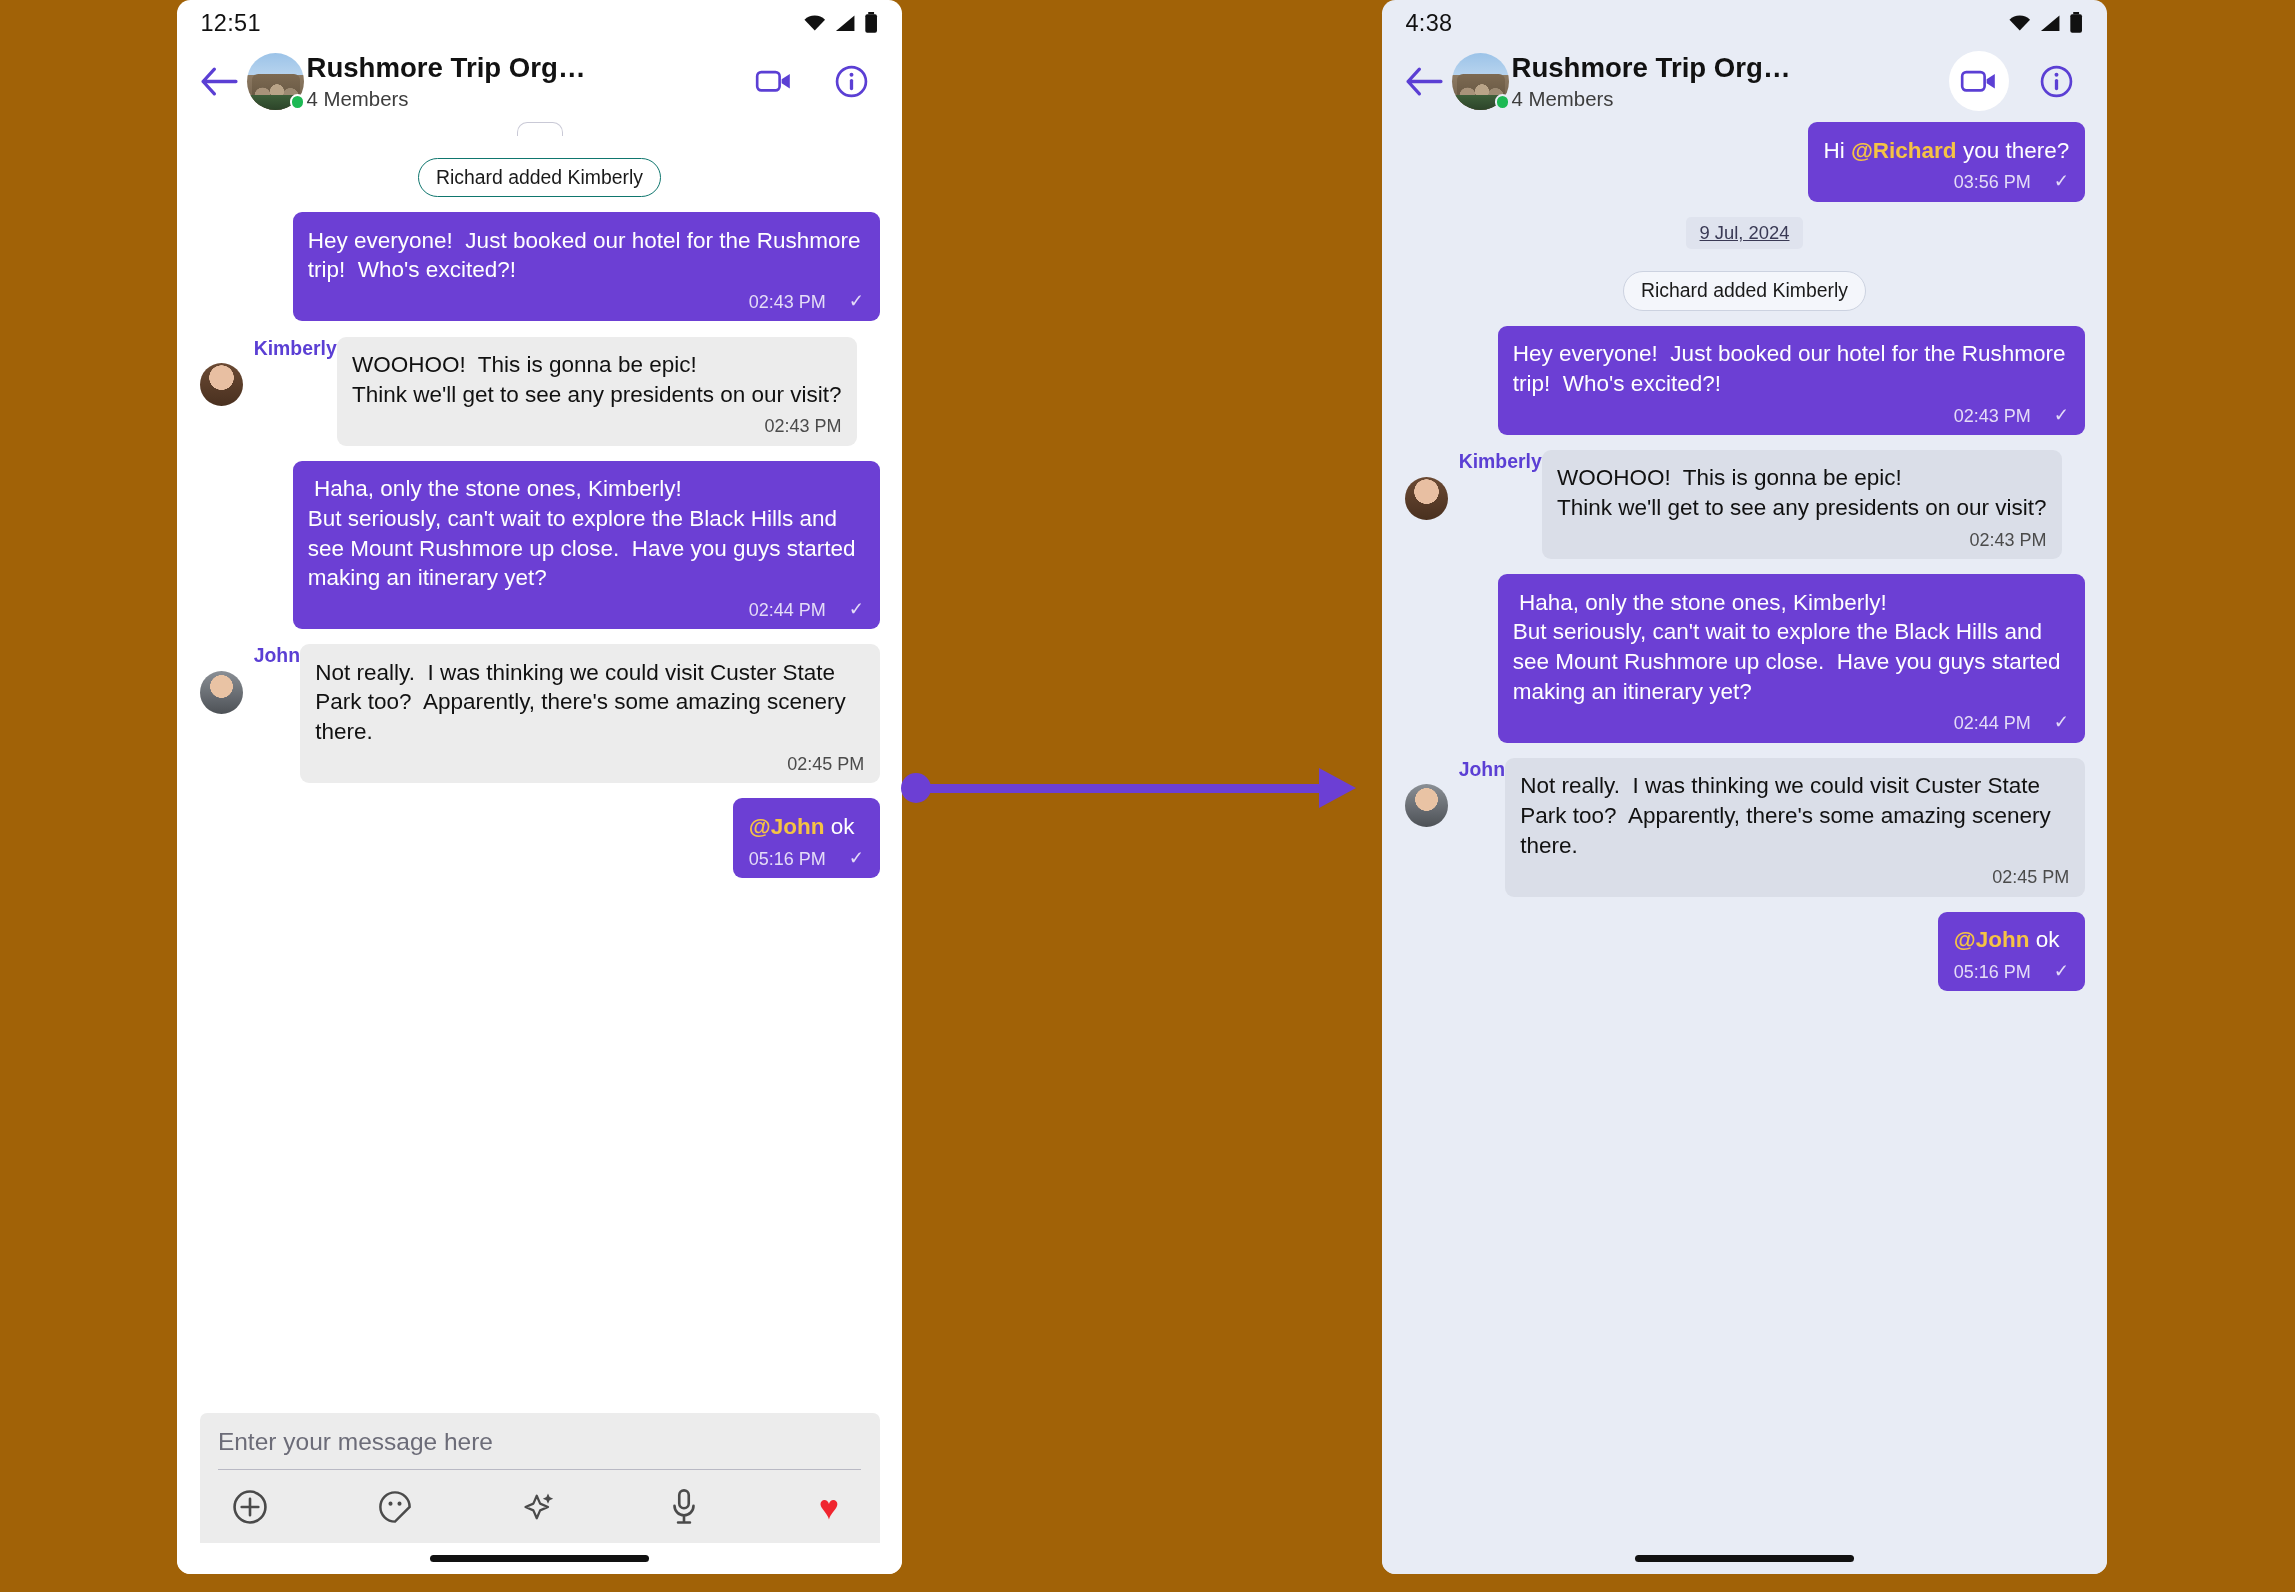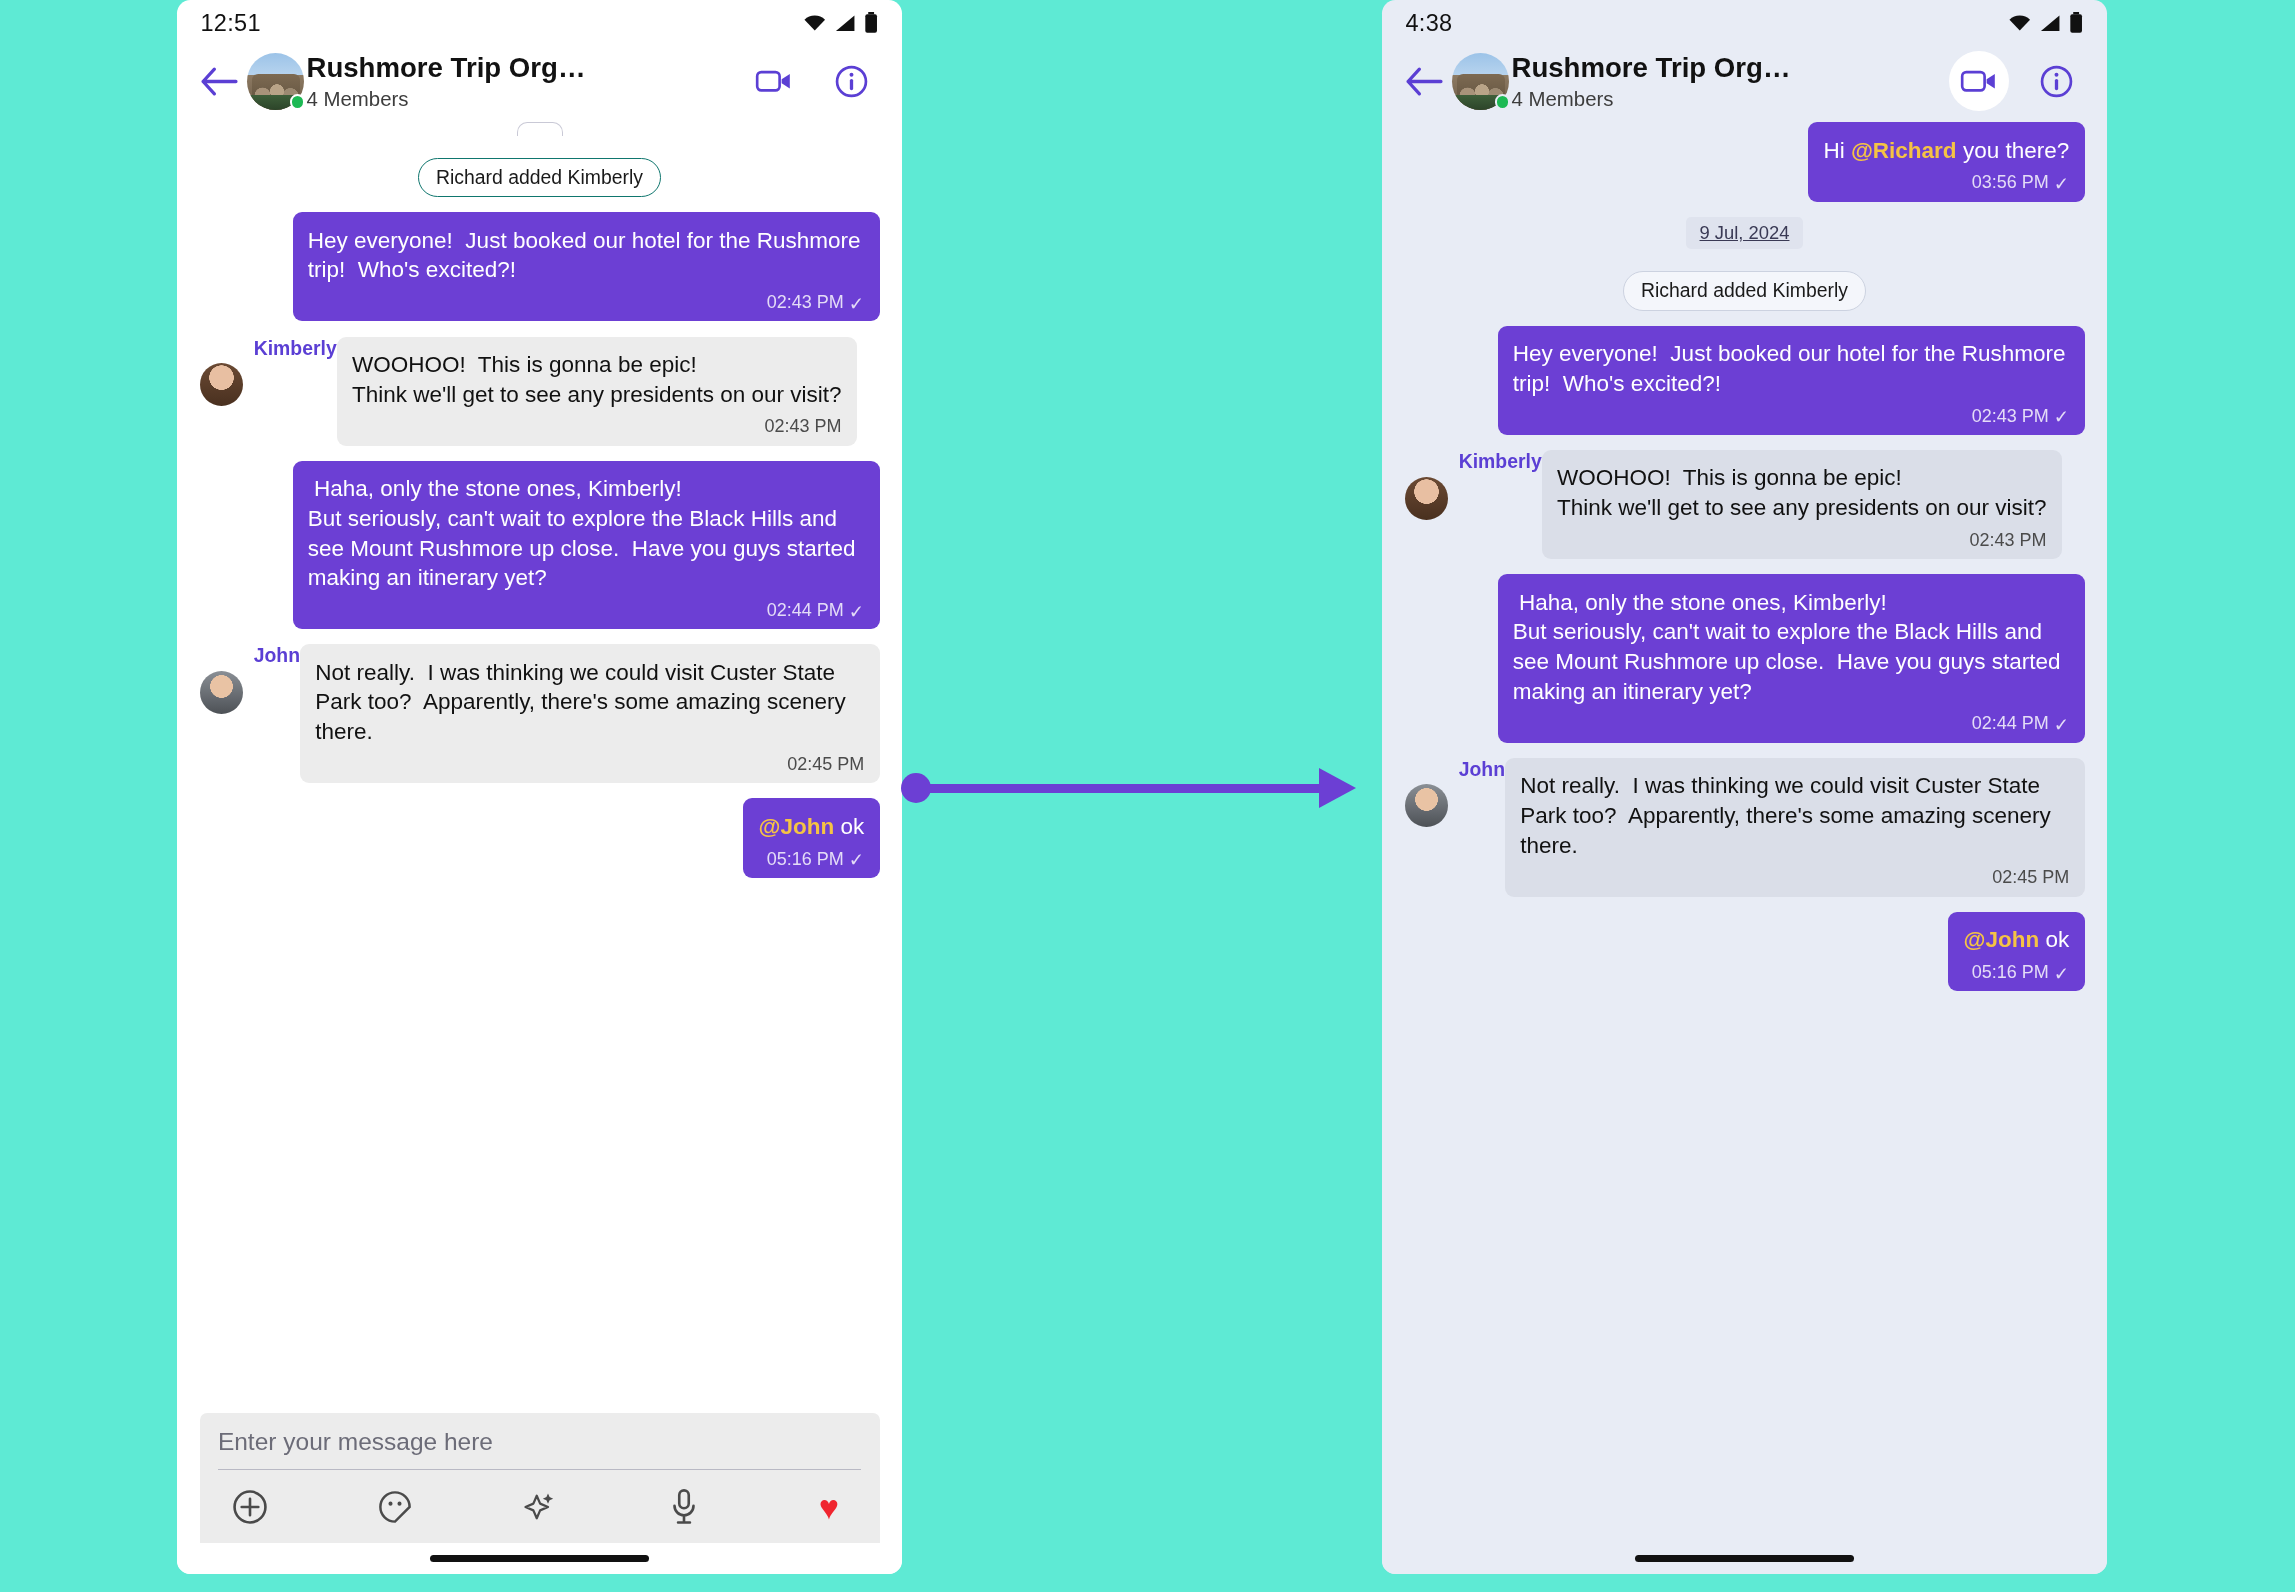--- a/index.html
+++ b/index.html
@@ -2,21 +2,21 @@
 <html style="font-size:8.2px"><head>
 <meta charset="utf-8">
 <style>
   * { box-sizing: border-box; margin: 0; padding: 0; }
   html, body {
     width: 2295px; height: 1593px;
     background: #000;
     font-family: "Liberation Sans", sans-serif;
     overflow: hidden;
   }
-  .stage { position: relative; width: 2295px; height: 1593px; background: #5eead4; }
+  .stage { position: relative; width: 2295px; height: 1593px; background: #a16207; }
 
   
   .phone {
     position: absolute;
     background: #fff;
     overflow: hidden;
     display: flex;
     flex-direction: column;
   }
   #phone-left {
@@ -103,21 +103,21 @@
 
   .row { display: flex; margin-bottom: 15.3px; }
   .row.out { justify-content: flex-end; }
   .row.center { justify-content: center; }
 
   .bubble { max-width: 587px; border-radius: 9px; padding: 13.3px 15.3px 8.2px 15.3px; position: relative; }
   .bubble.out { background: #6c3fd4; color: #fff; }
   .bubble.in  { background: #ececec; color: #111; }
   #phone-right .bubble.in { background: #dadee8; }
   .bubble .text { font-size: 22.5px; line-height: 1.32; white-space: pre-wrap; }
-  .meta { display: flex; align-items: flex-end; justify-content: flex-end; gap: 5px; margin-top: 7.1px; }
+  .meta { display: flex; align-items: flex-start; justify-content: flex-end; gap: 23px; margin-top: 7.1px; }
   .time { font-size: 18px; }
   .bubble.out .time { color: #e4dcf7; }
   .bubble.in .time { color: #4b4b4b; }
   .tick { font-size: 18.4px; color: #e4dcf7; line-height: 1; }
 
   .mention { color: #f5c344; font-weight: bold; }
 
   .sender-group { display: flex; align-items: flex-start; }
   .sender-avatar {
     width: 43px; height: 43px; border-radius: 50%; flex: none; margin-right: 11.2px; margin-top: 26.5px;

